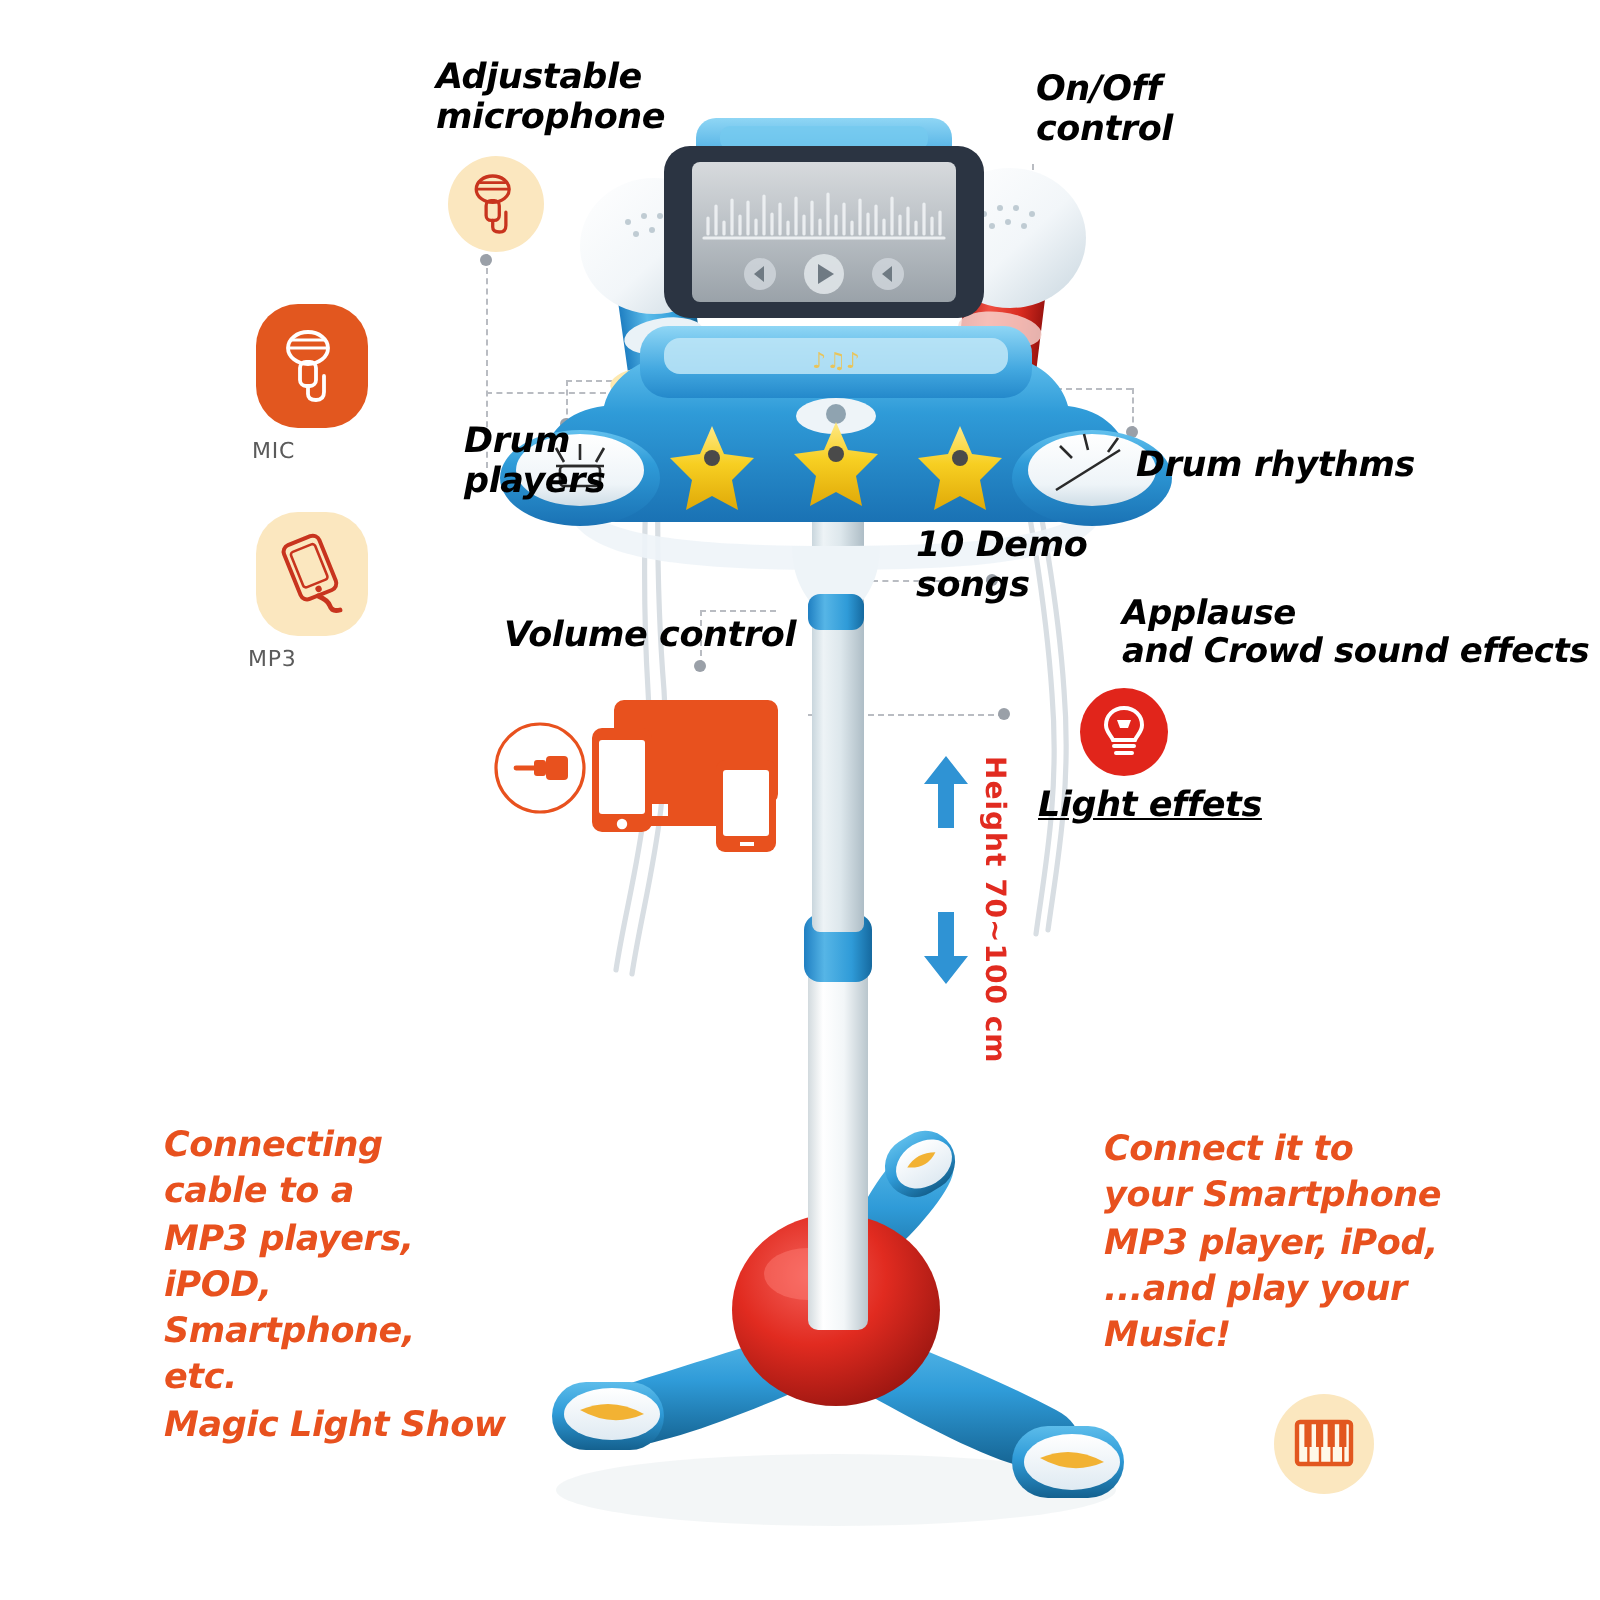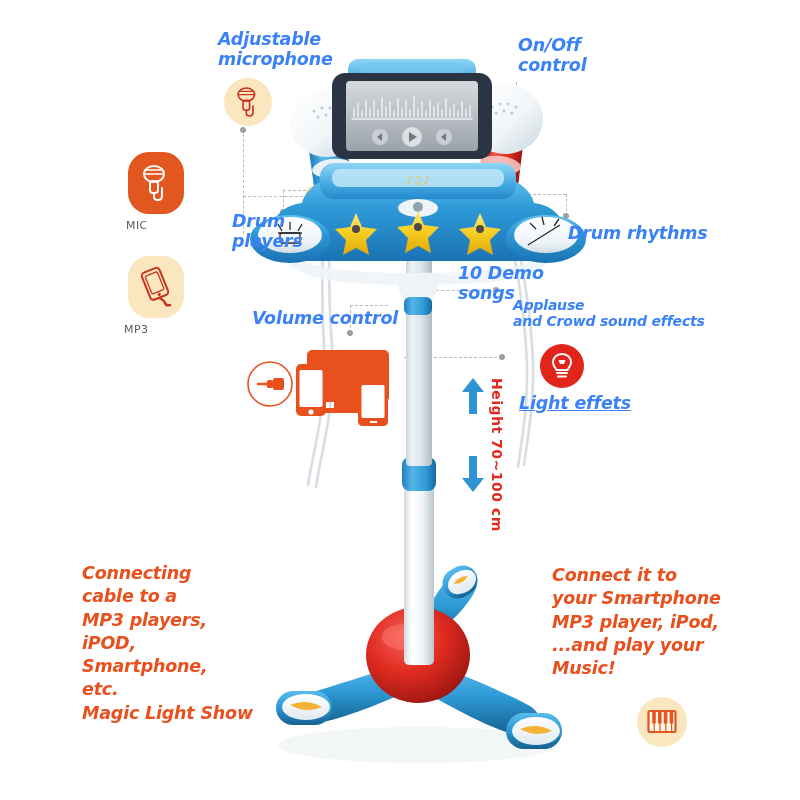--- a/index.html
+++ b/index.html
@@ -12,27 +12,27 @@
   }
   .stage{position:absolute;left:0;top:0;width:800px;height:800px;}
   .abs{position:absolute;}
 
   
   .label{
     position:absolute;
     font-family:"DejaVu Sans", sans-serif;
     font-weight:bold;
     font-style:italic;
-    color:#3b82f6;
+    color:#000000;
     line-height:1.12;
     letter-spacing:-0.2px;
     white-space:pre-line;
   }
   .label.sz18{font-size:17.5px;}
-  .label.sz17{font-size:14px;}
+  .label.sz17{font-size:17px;margin-left:48px;}
 
   
   .promo{
     position:absolute;
     font-family:"DejaVu Sans", sans-serif;
     font-weight:bold;font-style:italic;
     color:#E8511E;
     font-size:17.5px;
     line-height:1.33;
     white-space:pre-line;

